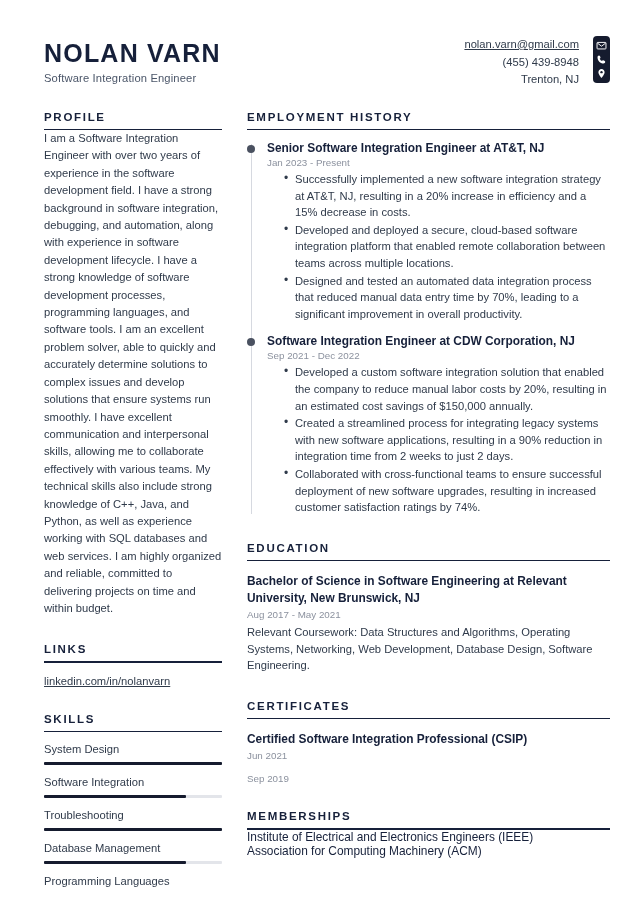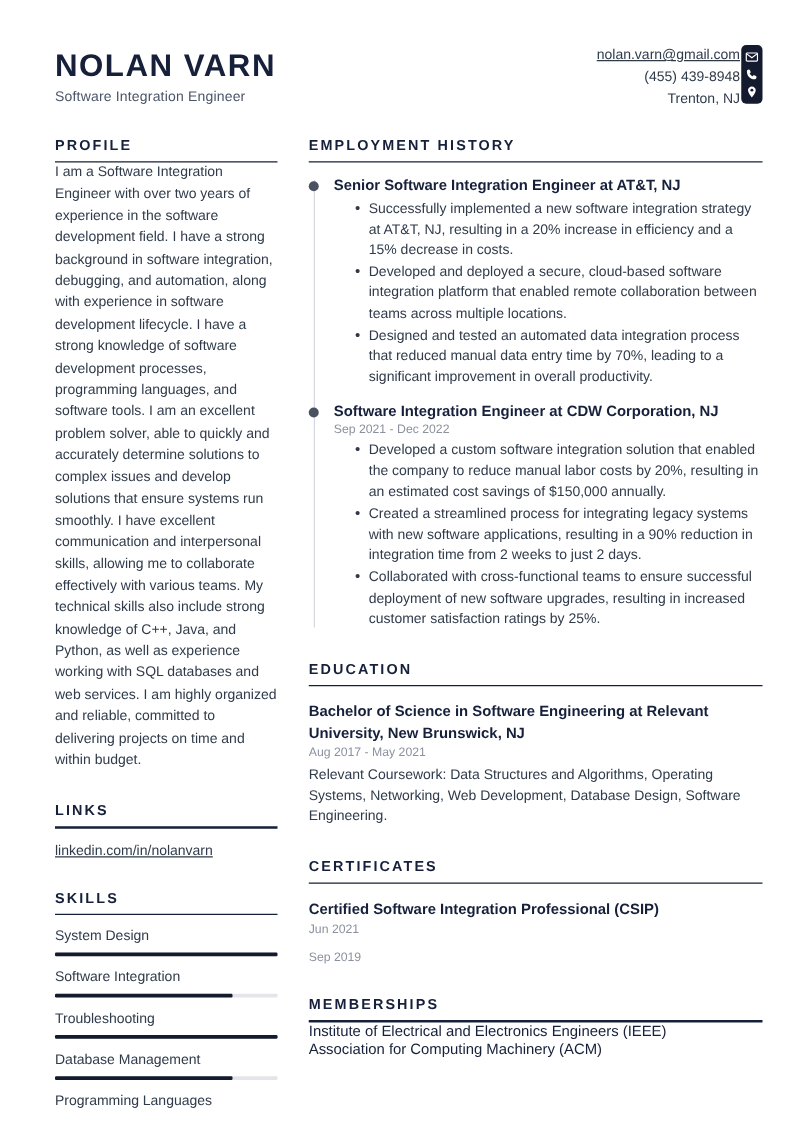--- a/index.html
+++ b/index.html
@@ -12,21 +12,21 @@
   }
   .page { position:relative; width:640px; height:707px; padding:0; }
 
   
   .header { display:flex; align-items:flex-start; justify-content:space-between;
             padding:34px 30px 0 44px; }
   .name-block { padding-top:6px; }
   .name { font-size:25px; font-weight:bold; letter-spacing:1.2px; color:#16203a; line-height:1.1; }
   .job-title { font-size:11.2px; color:#4a5568; margin-top:4px; letter-spacing:.15px; }
 
-  .contact-wrap { display:flex; align-items:flex-start; gap:1px; padding-top:2px; }
+  .contact-wrap { display:flex; align-items:flex-start; gap:14px; padding-top:2px; }
   .contact-lines { text-align:right; font-size:11.2px; color:#2f3a4a; line-height:17.5px; }
   .contact-lines .email { text-decoration:underline; color:#2f3a4a; }
   .icon-strip { width:17px; background:#151b2e; border-radius:4px;
                 display:flex; flex-direction:column; align-items:center;
                 padding:4px 0 4px 0; gap:3px; }
   .icon-strip svg { display:block; }
 
   
   .columns { display:flex; padding:0 30px 0 44px; margin-top:22px; align-items:flex-start; }
   .left-col { width:178px; flex:0 0 178px; }
@@ -162,34 +162,35 @@
 
     <div class="right-col">
 
       <div class="section">
         <div class="sec-head">EMPLOYMENT HISTORY</div>
         <div class="sec-rule"></div>
         <div class="timeline" id="jobs-list">
             <div class="job">
               <div class="job-dot"></div>
               <div class="job-title-line">Senior Software Integration Engineer at AT&amp;T, NJ</div>
+              <div class="job-dates">Jan 2023 - Present</div>
               <ul class="bullets">
                 <li>Successfully implemented a new software integration strategy at AT&amp;T, NJ, resulting in a 20% increase in efficiency and a 15% decrease in costs.</li>
                 <li>Developed and deployed a secure, cloud-based software integration platform that enabled remote collaboration between teams across multiple locations.</li>
                 <li>Designed and tested an automated data integration process that reduced manual data entry time by 70%, leading to a significant improvement in overall productivity.</li>
               </ul>
             </div>
             <div class="job">
               <div class="job-dot"></div>
               <div class="job-title-line">Software Integration Engineer at CDW Corporation, NJ</div>
               <div class="job-dates">Sep 2021 - Dec 2022</div>
               <ul class="bullets">
                 <li>Developed a custom software integration solution that enabled the company to reduce manual labor costs by 20%, resulting in an estimated cost savings of $150,000 annually.</li>
                 <li>Created a streamlined process for integrating legacy systems with new software applications, resulting in a 90% reduction in integration time from 2 weeks to just 2 days.</li>
-                <li>Collaborated with cross-functional teams to ensure successful deployment of new software upgrades, resulting in increased customer satisfaction ratings by 25%.</li>
+                <li>Collaborated with cross-functional teams to ensure successful deployment of new software upgrades, resulting in increased customer satisfaction ratings by 74%.</li>
               </ul>
             </div>
           </div>
       </div>
 
       <div class="section">
         <div class="sec-head">EDUCATION</div>
         <div class="sec-rule"></div>
         <div id="education-list">
             <div class="entry">

